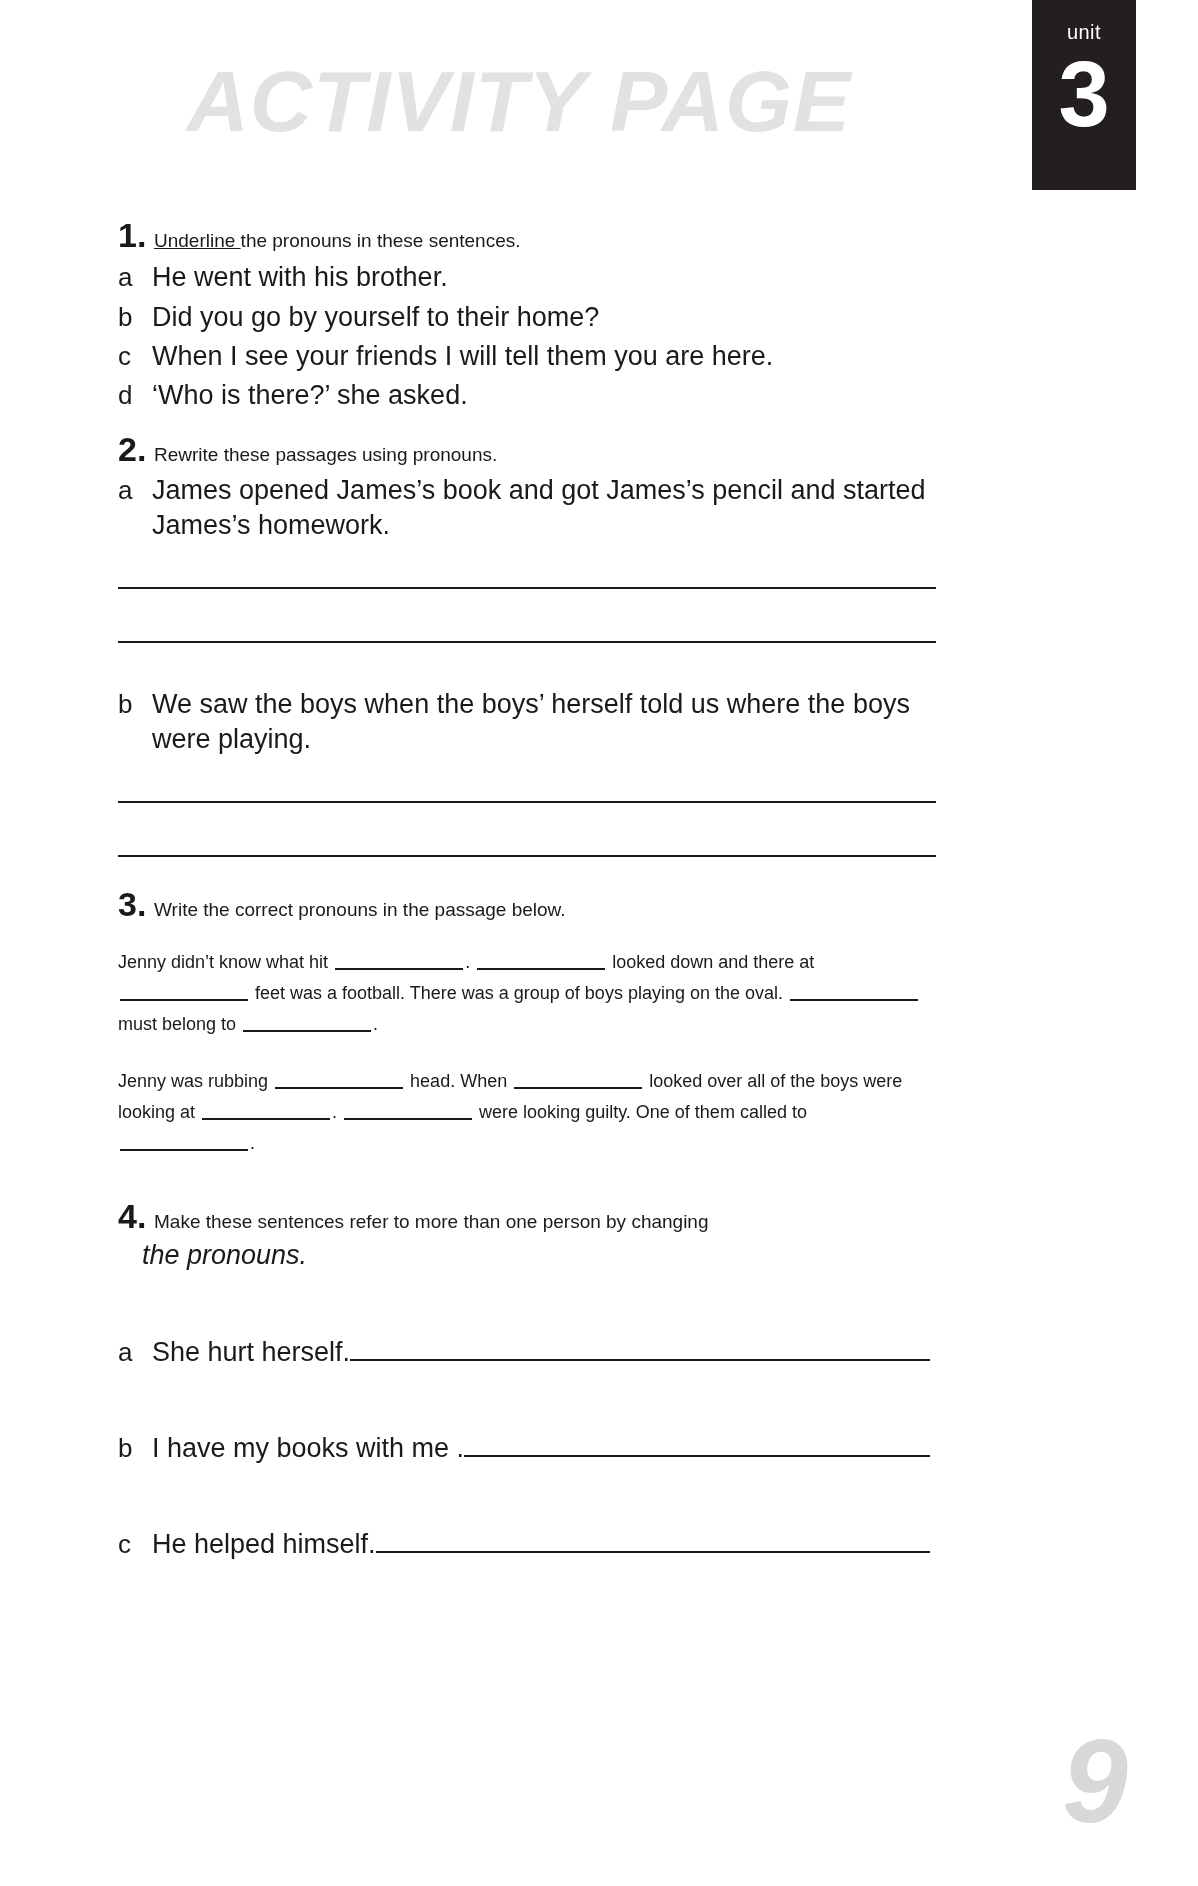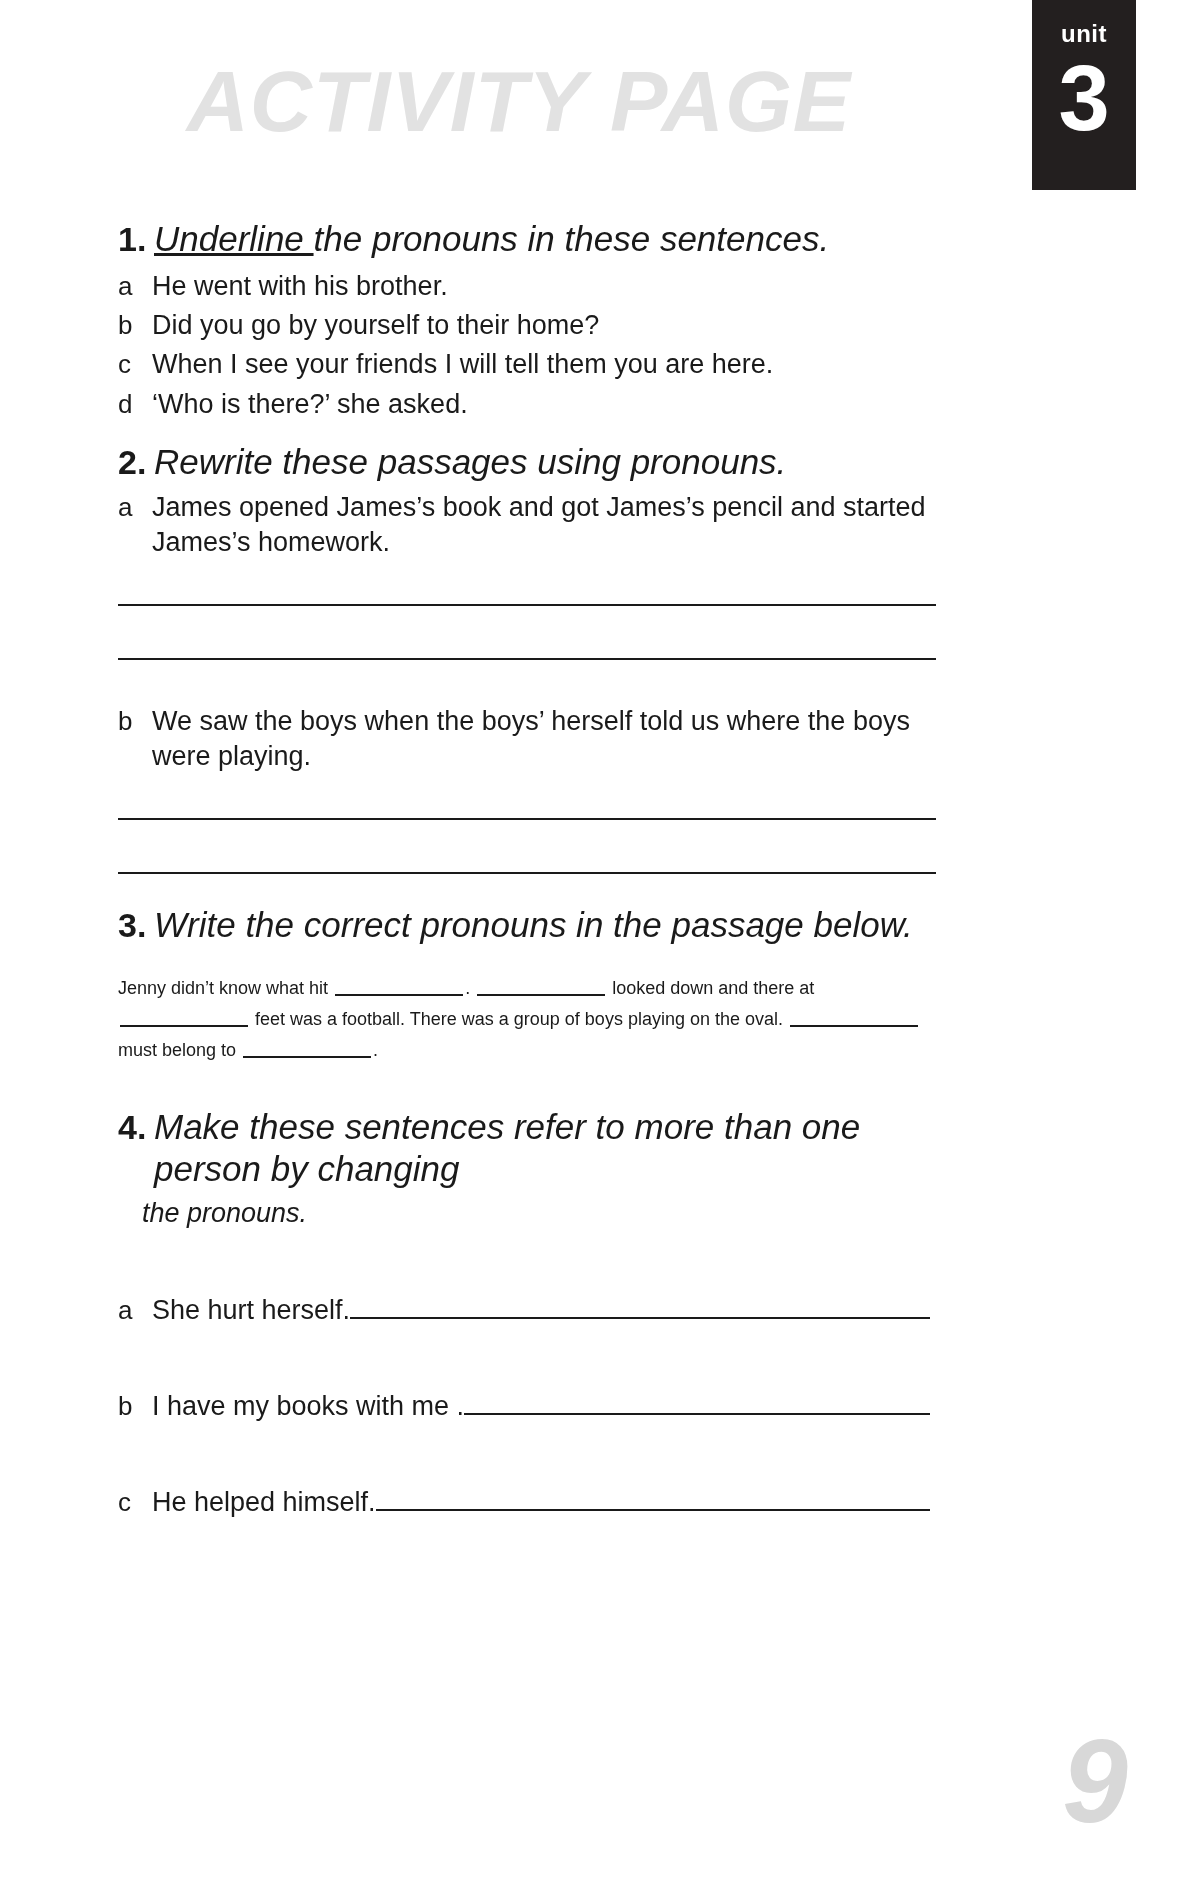--- a/index.html
+++ b/index.html
@@ -43,22 +43,22 @@
     top: 0;
     width: 104px;
     height: 190px;
     background: #231f1f;
     color: #ffffff;
     text-align: center;
   }
   .unit-badge .unit-word {
     display: block;
     margin-top: 22px;
-    font-size: 24px;
-    font-weight: bold;
+    font-size: 20px;
+    font-weight: normal;
     letter-spacing: 0.5px;
     line-height: 1;
     text-align: center;
   }
   .unit-badge .unit-number {
     display: block;
     margin-top: 6px;
     font-size: 92px;
     font-weight: bold;
     line-height: 1;
@@ -79,22 +79,21 @@
     margin-bottom: 6px;
   }
   .q-num {
     font-size: 34px;
     font-weight: bold;
     line-height: 1;
     min-width: 34px;
     flex: 0 0 auto;
   }
   .q-text {
-    font-size: 35px;
-    font-style: italic;
+    font-size: 19px;
     line-height: 1.22;
     padding-left: 2px;
   }
   .q-text .u {
     text-decoration: underline;
   }
 
   .item {
     display: flex;
     align-items: baseline;
@@ -227,20 +226,21 @@
   </div>
   <hr class="rule">
   <hr class="rule second">
 
   <div class="q-head" style="margin-top:30px;">
     <span class="q-num">3.</span>
     <span class="q-text">Write the correct pronouns in the passage below.</span>
   </div>
 
   <p class="para">Jenny didn’t know what hit <span class="blank"></span>. <span class="blank"></span> looked down and there at <span class="blank"></span> feet was a football. There was a group of boys playing on the oval. <span class="blank"></span> must belong to <span class="blank"></span>.</p>
+  <p class="para">Jenny was rubbing <span class="blank"></span> head.  When <span class="blank"></span> looked over all of the boys were looking at <span class="blank"></span>. <span class="blank"></span> were looking guilty. One of them called to <span class="blank"></span>.</p>
 
   <div class="q-head" style="margin-top:40px;">
     <span class="q-num">4.</span>
     <span class="q-text">Make these sentences refer to more than one person by changing</span>
   </div>
   <div class="q4-sub">the pronouns.</div>
 
   <div class="answer-row">
     <span class="letter">a</span>
     <span class="label">She hurt herself.</span>

